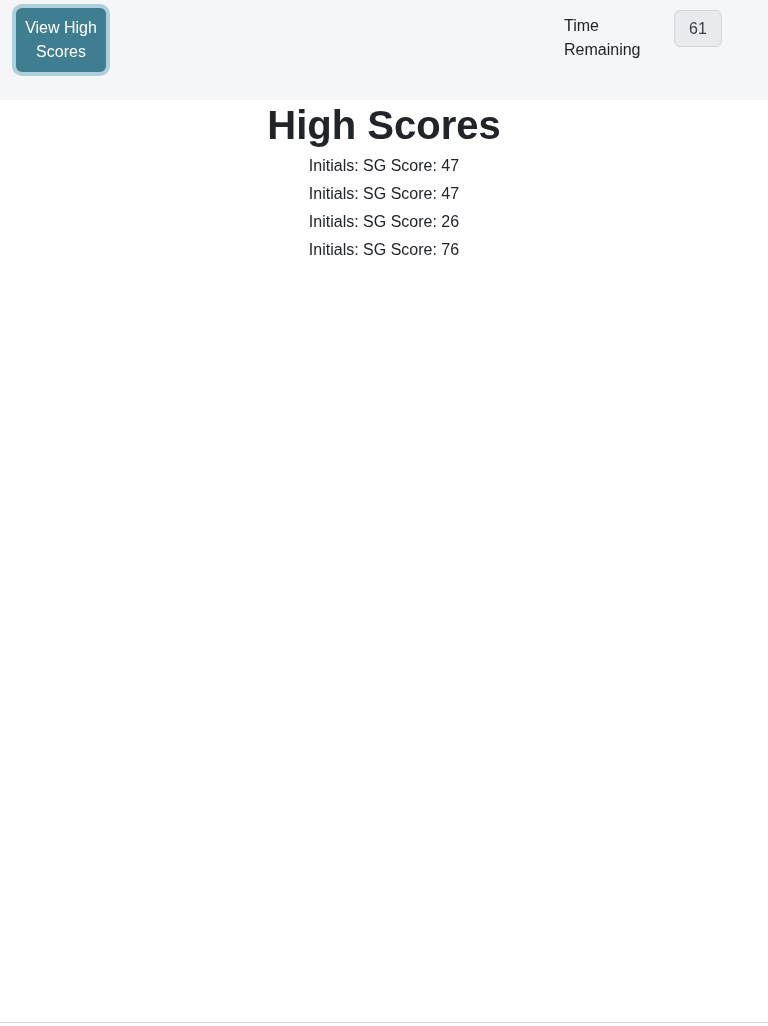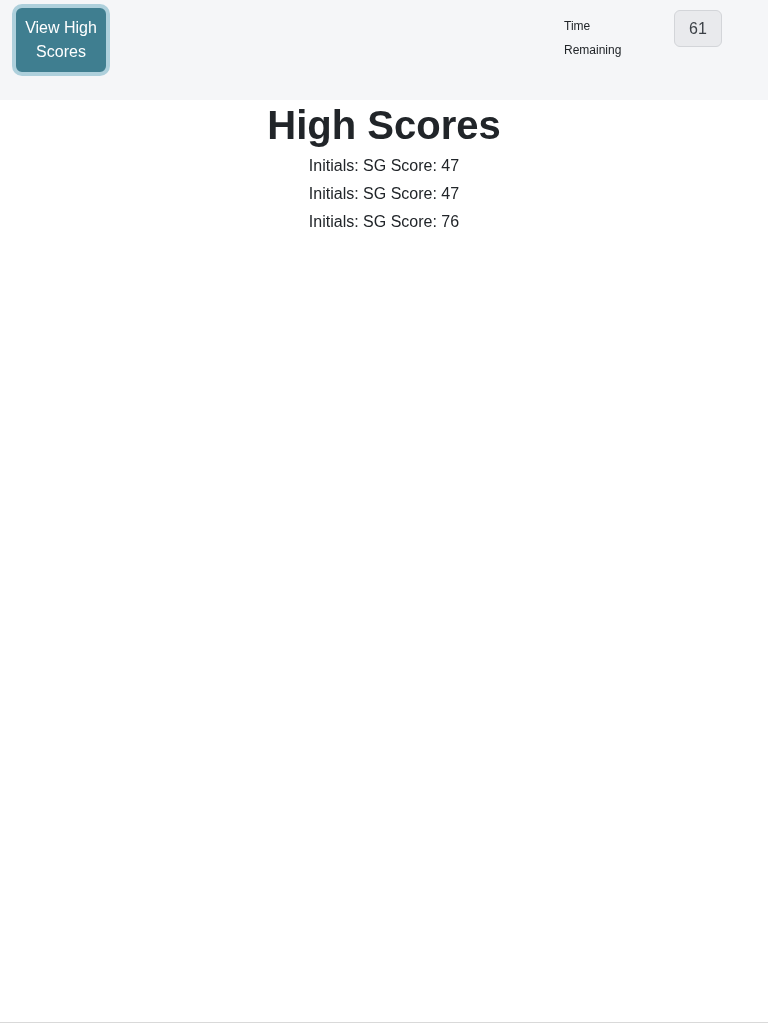--- a/index.html
+++ b/index.html
@@ -42,21 +42,21 @@
     padding: 6px;
   }
   .timer-group {
     display: flex;
     align-items: flex-start;
     gap: 30px;
   }
   .timer-label {
     width: 80px;
     margin-top: 10px;
-    font-size: 12px;
+    font-size: 16px;
     line-height: 24px;
     color: #212529;
   }
   .timer-box {
     margin-top: 6px;
     min-width: 48px;
     height: 37px;
     background: #e9eaed;
     border: 1px solid #d3d5d9;
     border-radius: 6px;
@@ -129,18 +129,24 @@
     <li class="score-item">
       <span>Initials:</span>
       <span>SG</span>
       <span>Score:</span>
       <span>47</span>
     </li>
     <li class="score-item">
       <span>Initials:</span>
       <span>SG</span>
       <span>Score:</span>
+      <span>26</span>
+    </li>
+    <li class="score-item">
+      <span>Initials:</span>
+      <span>SG</span>
+      <span>Score:</span>
       <span>76</span>
     </li>
   </ul>
 </main>
 
 <div class="footer-rule"></div>
 
 </body></html>

